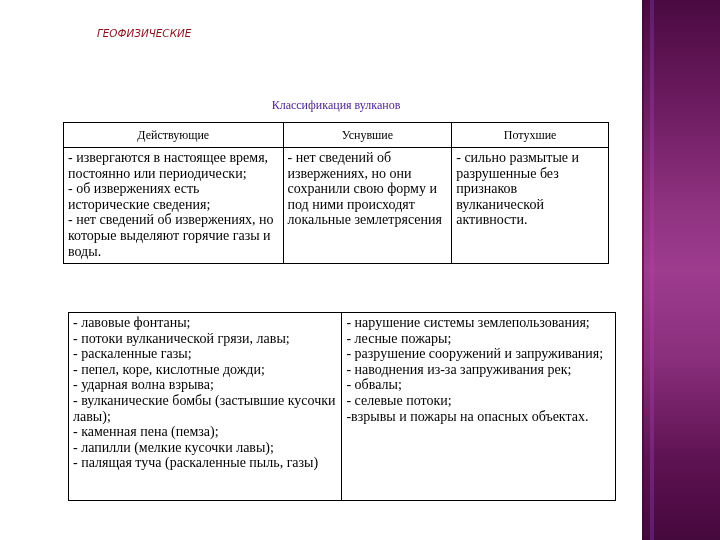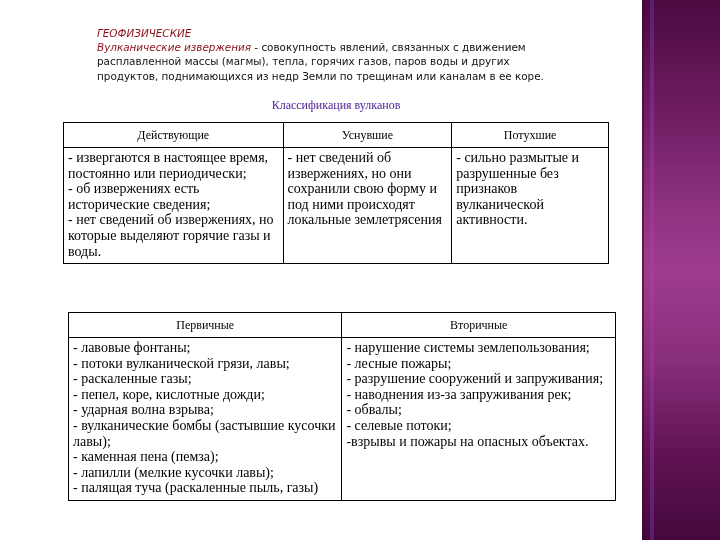--- a/index.html
+++ b/index.html
@@ -54,21 +54,20 @@
   .t2 col.c2 { width: 274px; }
   td ul { list-style: none; margin: 0; padding: 0; }
 </style>
 </head>
 <body>
 
 <div class="slide">
 
   <div class="intro">
     <div class="kicker">ГЕОФИЗИЧЕСКИЕ</div>
-    <div><span class="term">Вулканические извержения</span><span> - совокупность явлений, связанных с движением расплавленной массы (магмы), тепла, горячих газов, паров воды и других продуктов, поднимающихся из недр Земли по трещинам или каналам в ее коре.</span></div>
   </div>
 
   <div class="caption cap1">Классификация вулканов</div>
 
   <table class="t1">
     <colgroup>
         <col class="c1">
         <col class="c2">
         <col class="c3">
       </colgroup>
@@ -94,24 +93,20 @@
   </tbody>
     </table>
 
 
   <table class="t2">
     <colgroup>
         <col class="c1">
         <col class="c2">
       </colgroup>
     <tbody>
-        <tr>
-      <th>Первичные</th>
-      <th>Вторичные</th>
-    </tr>
     <tr>
       <td>
         <ul>
           <li>- лавовые фонтаны;</li>
           <li>- потоки вулканической грязи, лавы;</li>
           <li>- раскаленные газы;</li>
           <li>- пепел, коре, кислотные дожди;</li>
           <li>- ударная волна взрыва;</li>
           <li>- вулканические бомбы (застывшие кусочки лавы);</li>
           <li>- каменная пена (пемза);</li>

